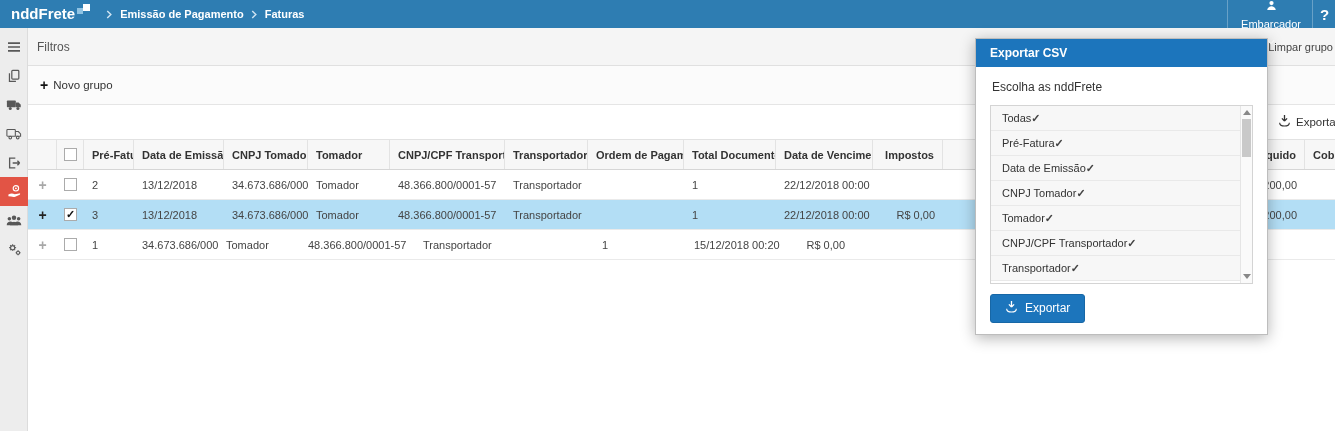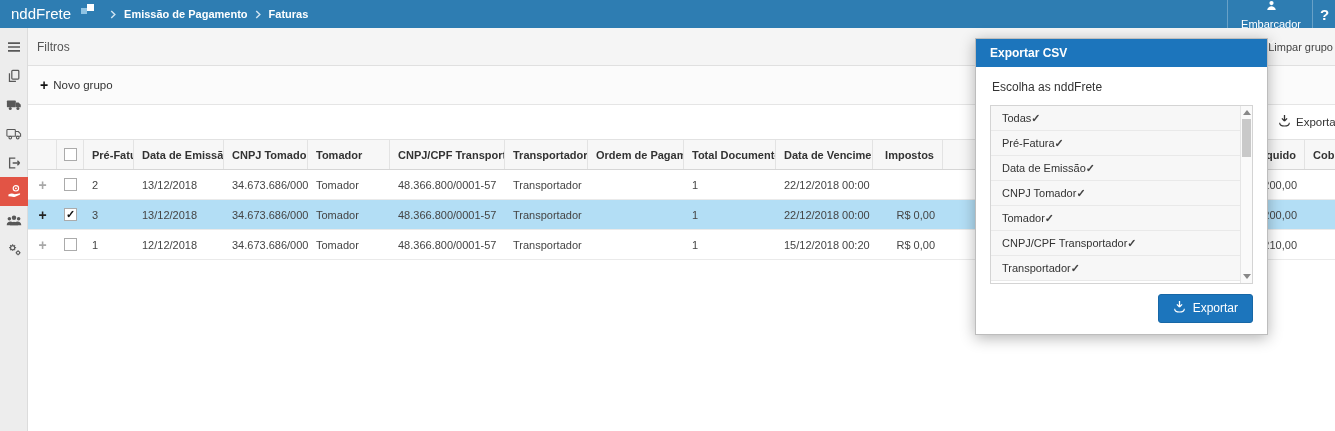--- a/index.html
+++ b/index.html
@@ -2,21 +2,21 @@
 <html><head>
 <meta charset="utf-8">
 <style>
   * { margin:0; padding:0; box-sizing:border-box; }
   html,body { width:1335px; height:431px; overflow:hidden; background:#fff;
               font-family:"Liberation Sans", sans-serif; position:relative; }
 
   
   .navbar { position:absolute; top:0; left:0; width:1335px; height:28px; background:#2E7DB2;
             display:flex; align-items:center; color:#fff; z-index:5; }
-  .logo { display:flex; align-items:flex-start; padding-left:11px; font-size:15px; font-weight:normal; line-height:20px;gap:8px; }
+  .logo { display:flex; align-items:flex-start; padding-left:11px; font-size:15px; font-weight:bold; line-height:20px; }
   .logo-squares { position:relative; width:13px; height:13px; margin-left:2px; margin-top:0; }
   .logo-sq-big { position:absolute; right:0; top:0; width:7px; height:7px; background:#fff; }
   .logo-sq-small { position:absolute; left:0; top:4px; width:6px; height:6px; background:#8FC3E3; }
   .breadcrumb { display:flex; align-items:center; gap:7px; margin-left:16px; font-size:11px; font-weight:bold; }
   .bc-sep svg { display:block; }
   .navbar-right { margin-left:auto; display:flex; align-items:center; height:100%; }
   .user-menu { display:flex; align-items:center; gap:5px; padding:0 11px 0 13px; height:100%;
                border-left:1px solid rgba(255,255,255,.28); font-size:11px;flex-direction:column; }
   .nav-divider { width:1px; height:100%; background:rgba(255,255,255,.28); }
   .help { font-size:15px; font-weight:bold; padding-left:7px; width:22px; overflow:hidden; }
@@ -68,21 +68,21 @@
   .list-items { margin-right:12px; }
   .list-item { height:25px; background:#F7F7F7; border-bottom:1px solid #E9E9E9; display:flex;
                align-items:center; justify-content:flex-start; padding:0 10px 0 11px;
                font-size:11px; color:#333; cursor:pointer; }
   .li-check { color:#444; font-weight:bold; font-size:11px; }
   .scrollbar { position:absolute; top:0; right:0; bottom:0; width:12px; background:#FAFAFA; border-left:1px solid #E5E5E5; }
   .sb-arrow { position:absolute; left:2px; width:0; height:0; }
   .sb-up { top:4px; border-left:4px solid transparent; border-right:4px solid transparent; border-bottom:5px solid #888; }
   .sb-down { bottom:4px; border-left:4px solid transparent; border-right:4px solid transparent; border-top:5px solid #888; }
   .sb-thumb { position:absolute; top:13px; left:1px; width:9px; height:38px; background:#C9C9C9; cursor:pointer; }
-  .modal-footer { text-align:right; margin-top:10px; }
+  .modal-footer { margin-top:10px; }
   .btn-exportar { display:inline-flex; align-items:center; gap:7px; background:#1C75BC; color:#fff;
                   font-size:12px; padding:5px 14px 6px; border:1px solid #1767A6; border-radius:3px; cursor:pointer; }
 </style>
 </head>
 <body>
 
 <div class="navbar">
   <div class="logo">
     <span>nddFrete</span>
     <span class="logo-squares">
@@ -281,21 +281,20 @@
           <div class="td" style="width: 95px;"></div>
         </div>
         <div class="tr">
           <div class="td al-center" style="width: 29px;">
             <span class="expand">+</span>
           </div>
           <div class="td al-center" style="width: 27px;">
             <span class="cb"></span>
           </div>
           <div class="td" style="width: 50px;">1</div>
-          <div class="td" style="width: 90px;">12/12/2018</div>
           <div class="td" style="width: 84px;">34.673.686/0001-01</div>
           <div class="td" style="width: 82px;">Tomador</div>
           <div class="td" style="width: 115px;">48.366.800/0001-57</div>
           <div class="td" style="width: 83px;">Transportador</div>
           <div class="td" style="width: 96px;"></div>
           <div class="td" style="width: 92px;">1</div>
           <div class="td" style="width: 97px;">15/12/2018 00:20</div>
           <div class="td al-right" style="width: 70px;">R$ 0,00</div>
           <div class="td" style="width: 292px;"></div>
           <div class="td al-right" style="width: 70px;">R$ 210,00</div>

